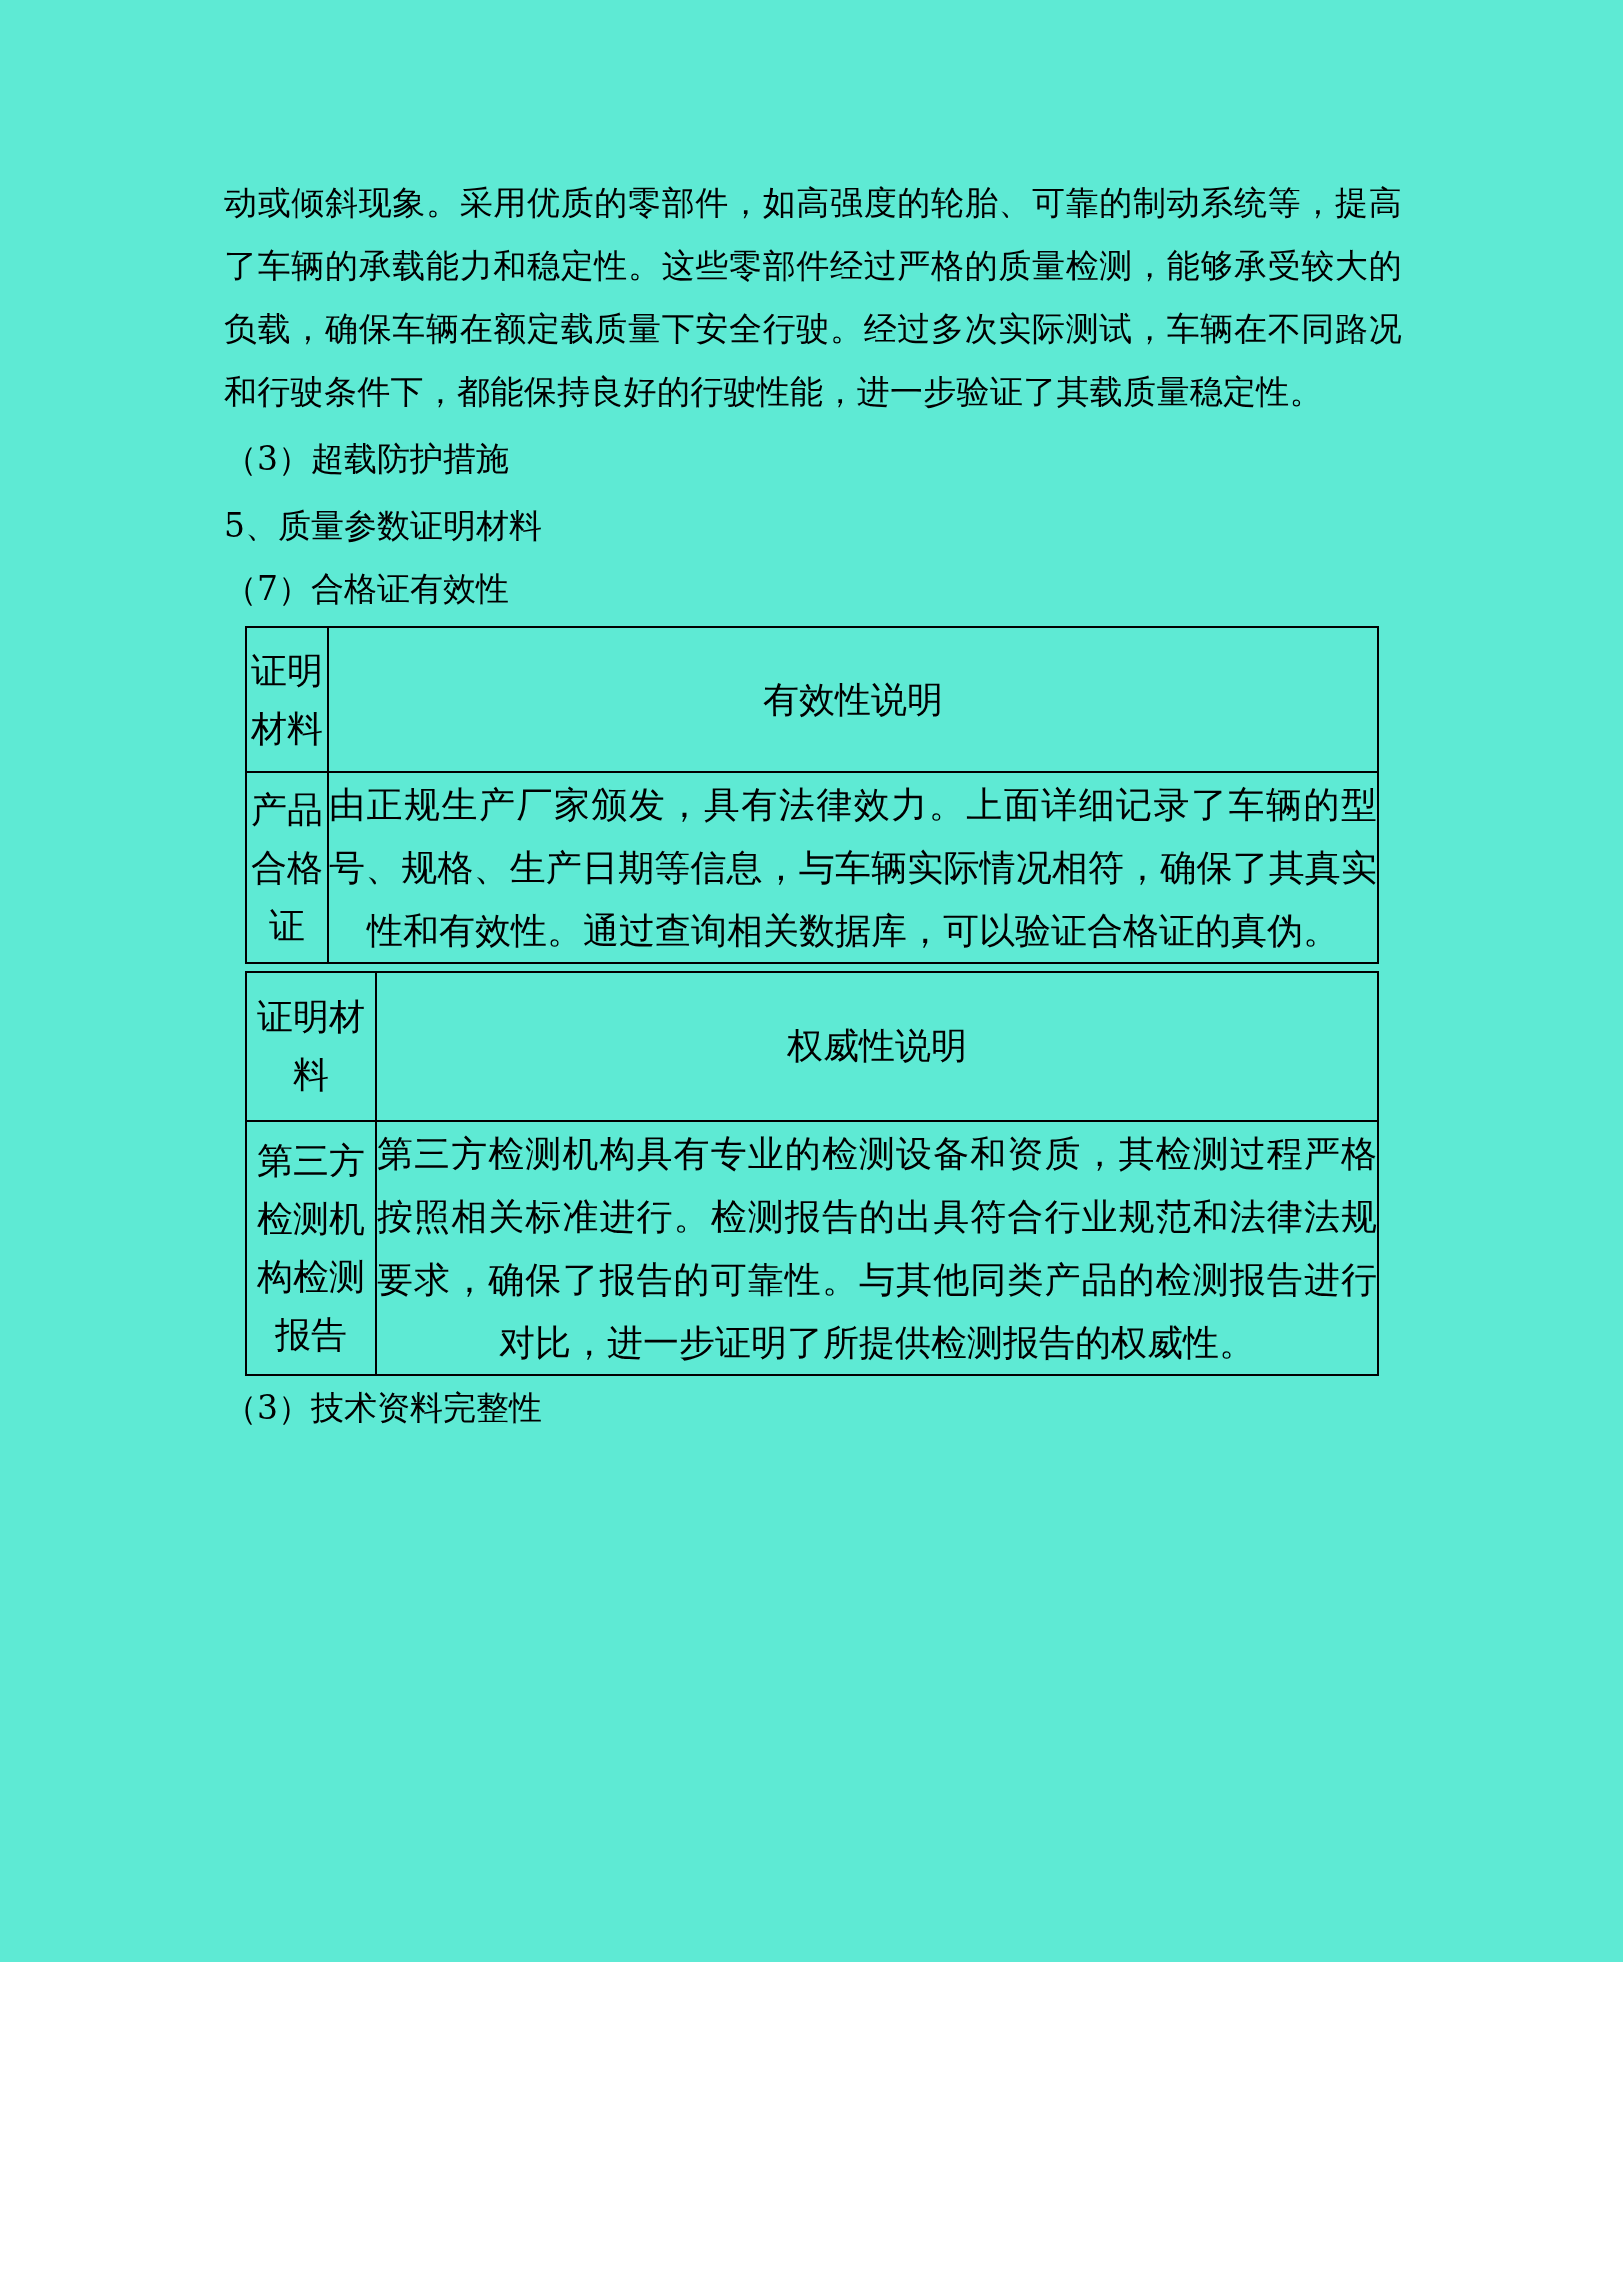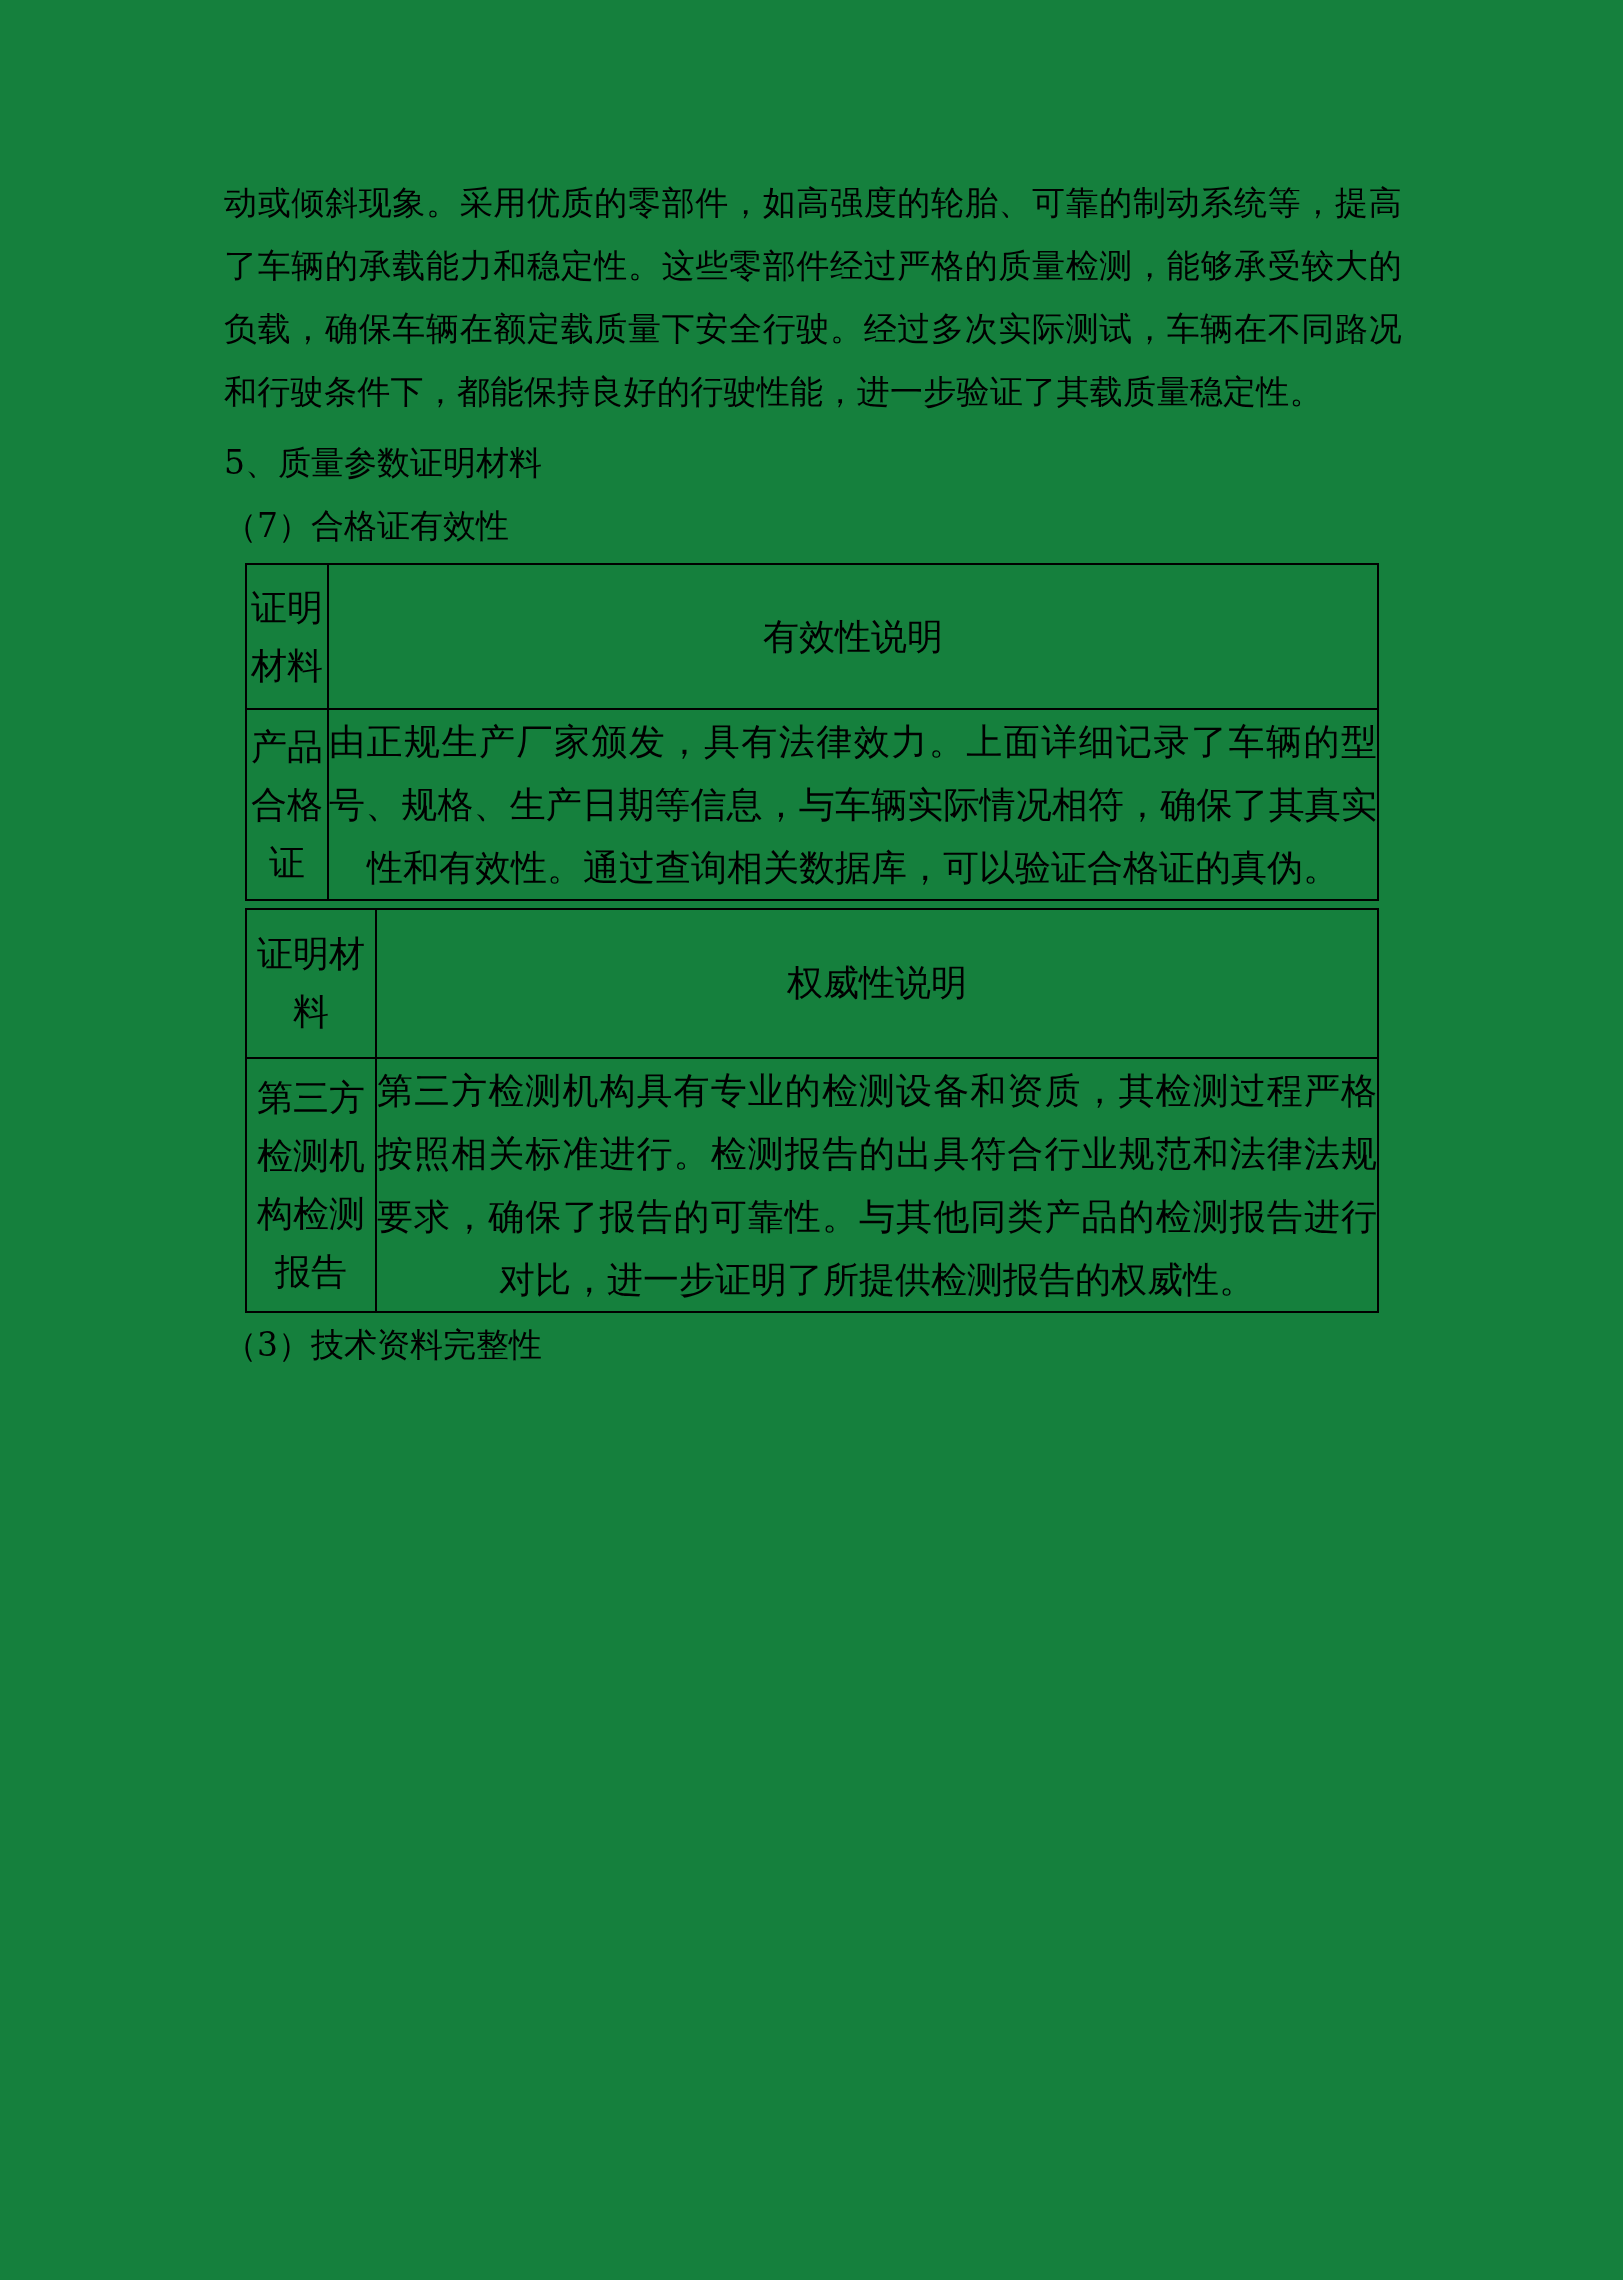--- a/index.html
+++ b/index.html
@@ -7,22 +7,22 @@
     padding: 0;
     background: #ffffff;
   }
   body {
     font-family: "DejaVu Serif", "Liberation Serif", serif;
     color: #000000;
   }
   .page {
     position: relative;
     width: 1623px;
-    height: 2280px;
-    background: #15803d;
+    height: 1962px;
+    background: #5eead4;
     overflow: hidden;
     box-sizing: border-box;
   }
   .content {
     position: absolute;
     left: 224px;
     top: 171px;
     width: 1178px;
   }
 
@@ -97,20 +97,21 @@
 </head>
 <body>
 
 <div class="page">
   <div class="content">
 
     <p class="para">动或倾斜现象。采用优质的零部件，如高强度的轮胎、可靠的制动系统等，提高了车辆的承载能力和稳定性。这些零部件经过严格的质量检测，能够承受较大的负载，确保车辆在额定载质量下安全行驶。经过多次实际测试，车辆在不同路况和行驶条件下，都能保持良好的行驶性能，进一步验证了其载质量稳定性。</p>
 
     <div class="spacer-sm"></div>
 
+    <p class="heading">（3）超载防护措施</p>
 
 
     <div class="spacer-sm"></div>
 
     <p class="heading">5、质量参数证明材料</p>
 
     <p class="heading sub">（7）合格证有效性</p>
 
     <table class="doc-table tbl1">
       <colgroup>

